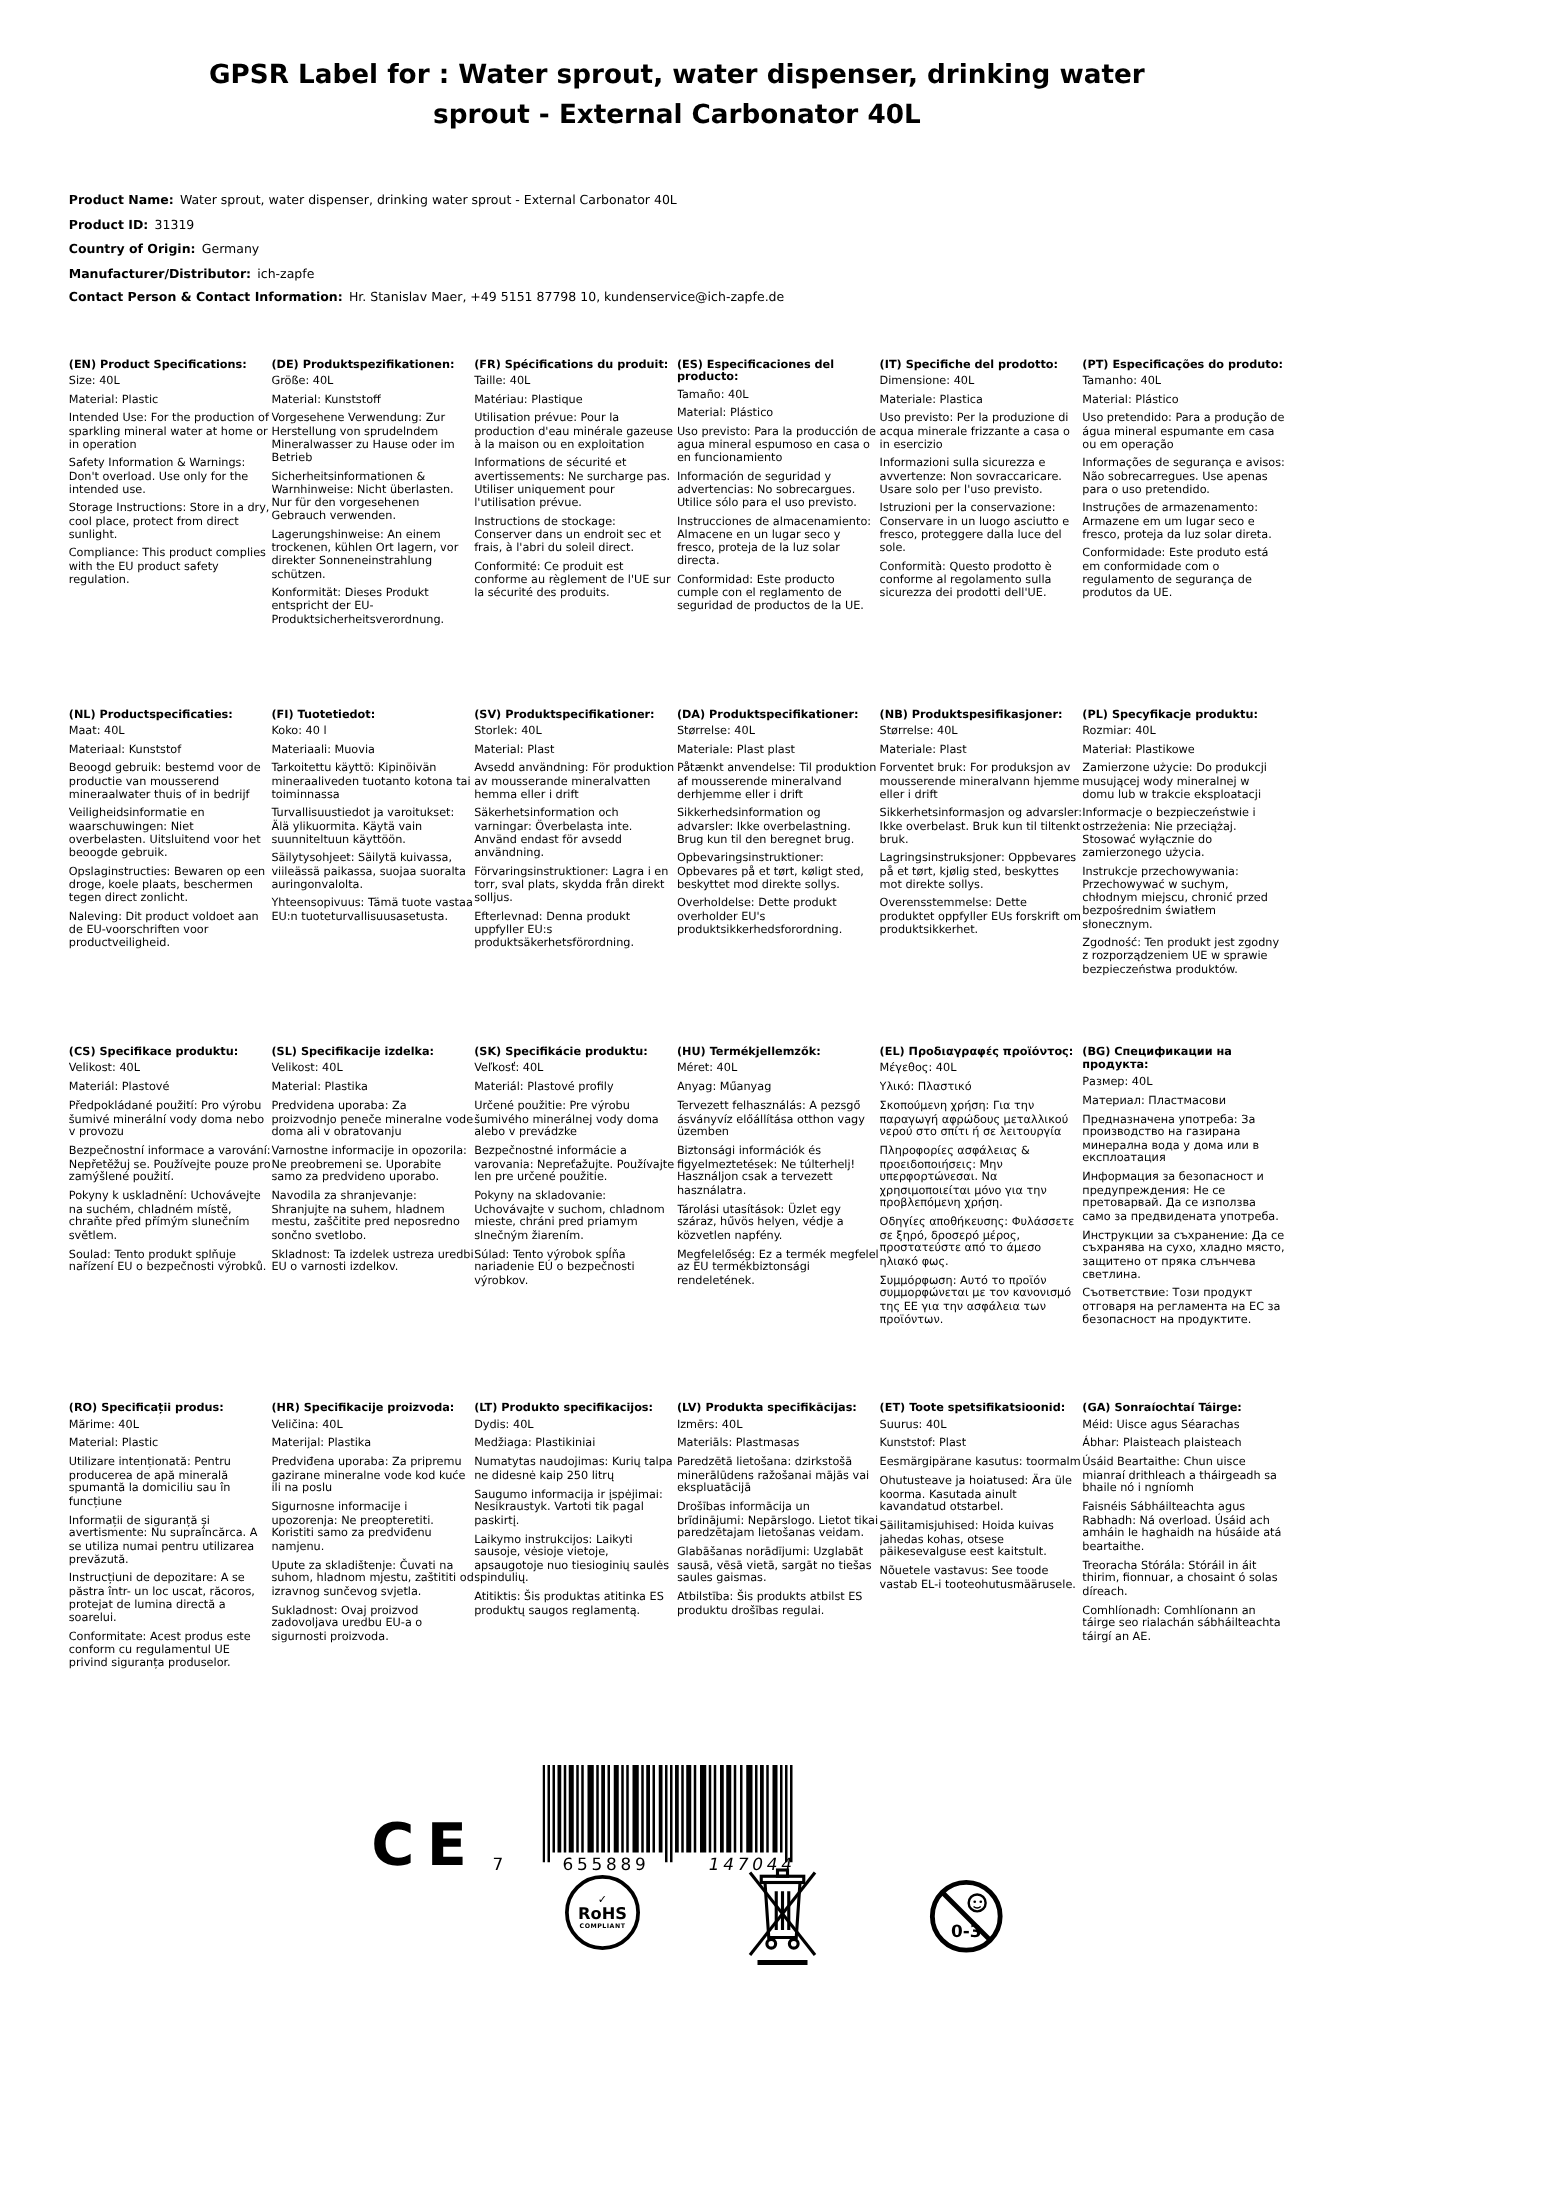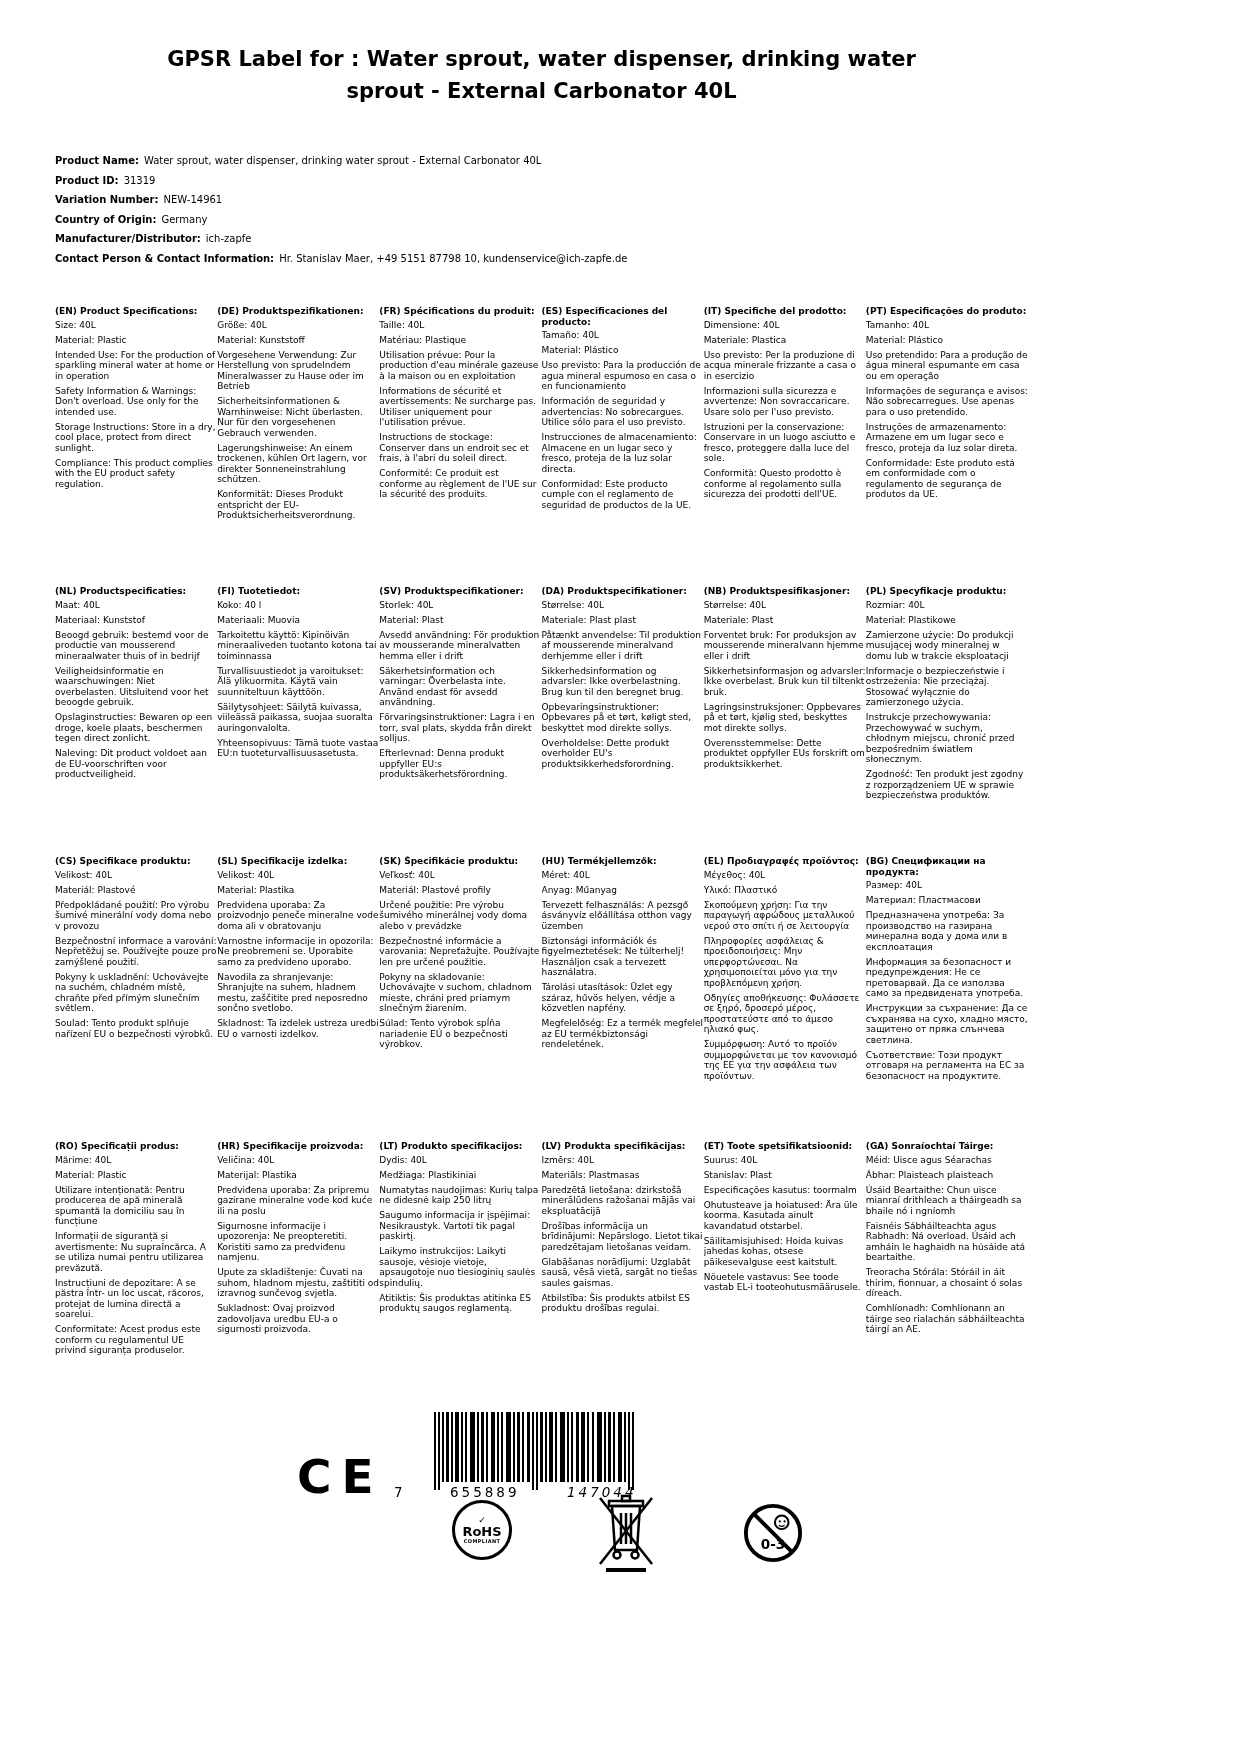--- a/index.html
+++ b/index.html
@@ -71,21 +71,20 @@
 </head>
 <body>
 
 <div class="page">
 
   <div class="doc-title">GPSR Label for : Water sprout, water dispenser, drinking water sprout - External Carbonator 40L</div>
 
   <div class="product-info">
     <div class="info-row"><span class="info-label">Product Name:</span><span class="info-value">Water sprout, water dispenser, drinking water sprout - External Carbonator 40L</span></div>
     <div class="info-row"><span class="info-label">Product ID:</span><span class="info-value">31319</span></div>
-    <div class="info-row"><span class="info-label">Variation Number:</span><span class="info-value">NEW-14961</span></div>
     <div class="info-row"><span class="info-label">Country of Origin:</span><span class="info-value">Germany</span></div>
     <div class="info-row"><span class="info-label">Manufacturer/Distributor:</span><span class="info-value">ich-zapfe</span></div>
     <div class="info-row"><span class="info-label">Contact Person &amp; Contact Information:</span><span class="info-value">Hr. Stanislav Maer, +49 5151 87798 10, kundenservice@ich-zapfe.de</span></div>
   </div>
 
   <div class="lang-grid">
     <div class="lang-cell">
         <div class="lang-heading">(EN) Product Specifications:</div>
         <div class="lang-body">
           <p>Size: 40L</p>
@@ -324,22 +323,22 @@
           <p>Paredzētā lietošana: dzirkstošā minerālūdens ražošanai mājās vai ekspluatācijā</p>
           <p>Drošības informācija un brīdinājumi: Nepārslogo. Lietot tikai paredzētajam lietošanas veidam.</p>
           <p>Glabāšanas norādījumi: Uzglabāt sausā, vēsā vietā, sargāt no tiešas saules gaismas.</p>
           <p>Atbilstība: Šis produkts atbilst ES produktu drošības regulai.</p>
         </div>
       </div>
     <div class="lang-cell">
         <div class="lang-heading">(ET) Toote spetsifikatsioonid:</div>
         <div class="lang-body">
           <p>Suurus: 40L</p>
-          <p>Stanislav: Plast</p>
-          <p>Especificações kasutus: toormalm</p>
+          <p>Kunststof: Plast</p>
+          <p>Eesmärgipärane kasutus: toormalm</p>
           <p>Ohutusteave ja hoiatused: Ära üle koorma. Kasutada ainult kavandatud otstarbel.</p>
           <p>Säilitamisjuhised: Hoida kuivas jahedas kohas, otsese päikesevalguse eest kaitstult.</p>
           <p>Nõuetele vastavus: See toode vastab EL-i tooteohutusmäärusele.</p>
         </div>
       </div>
     <div class="lang-cell">
         <div class="lang-heading">(GA) Sonraíochtaí Táirge:</div>
         <div class="lang-body">
           <p>Méid: Uisce agus Séarachas</p>
           <p>Ábhar: Plaisteach plaisteach</p>

